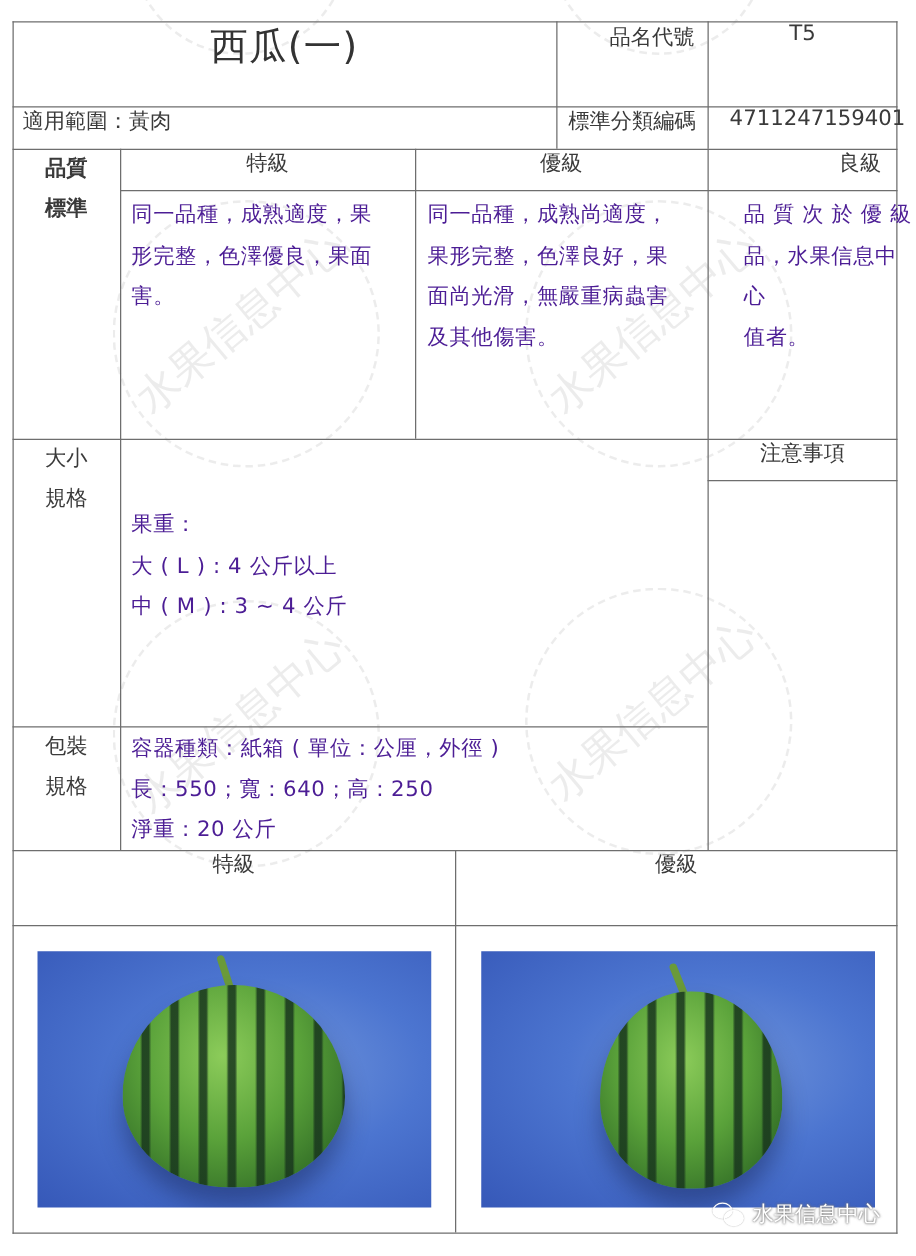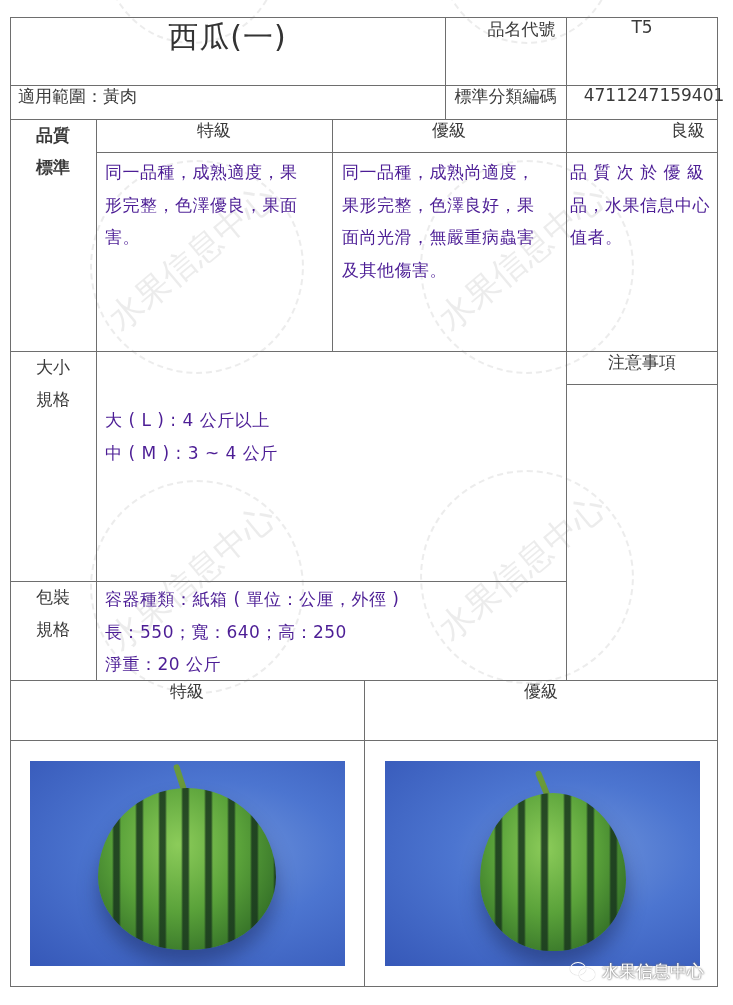--- a/index.html
+++ b/index.html
@@ -124,33 +124,34 @@
   <div>同一品種，成熟適度，果</div>
   <div>形完整，色澤優良，果面</div>
   <div>害。</div>
 </div>
 <div class="para" style="left:342px;top:156px;">
   <div>同一品種，成熟尚適度，</div>
   <div>果形完整，色澤良好，果</div>
   <div>面尚光滑，無嚴重病蟲害</div>
   <div>及其他傷害。</div>
 </div>
-<div class="para" style="left:570px;top:156px;">
+<div class="para" style="left:595px;top:156px;">
   <div>品 質 次 於 優 級</div>
   <div>品，水果信息中心</div>
   <div>值者。</div>
 </div>
 
 <div class="cell" style="left:10px;top:351px;width:86px;height:230px;">
   <div class="vlabel">
     <div>大小</div>
     <div>規格</div>
   </div>
 </div>
 <div class="para" style="left:105px;top:404px;">
+  <div>果重：</div>
   <div>大 ( L ) : 4 公斤以上</div>
   <div>中 ( M ) : 3 ~ 4 公斤</div>
 </div>
 
 <div class="cell" style="left:566px;top:351px;width:152px;height:33px;">
   <span class="txt">注意事項</span>
 </div>
 <div class="box" style="left:566px;top:384px;width:152px;height:296px;"></div>
 
 <div class="cell" style="left:10px;top:581px;width:86px;height:99px;">

